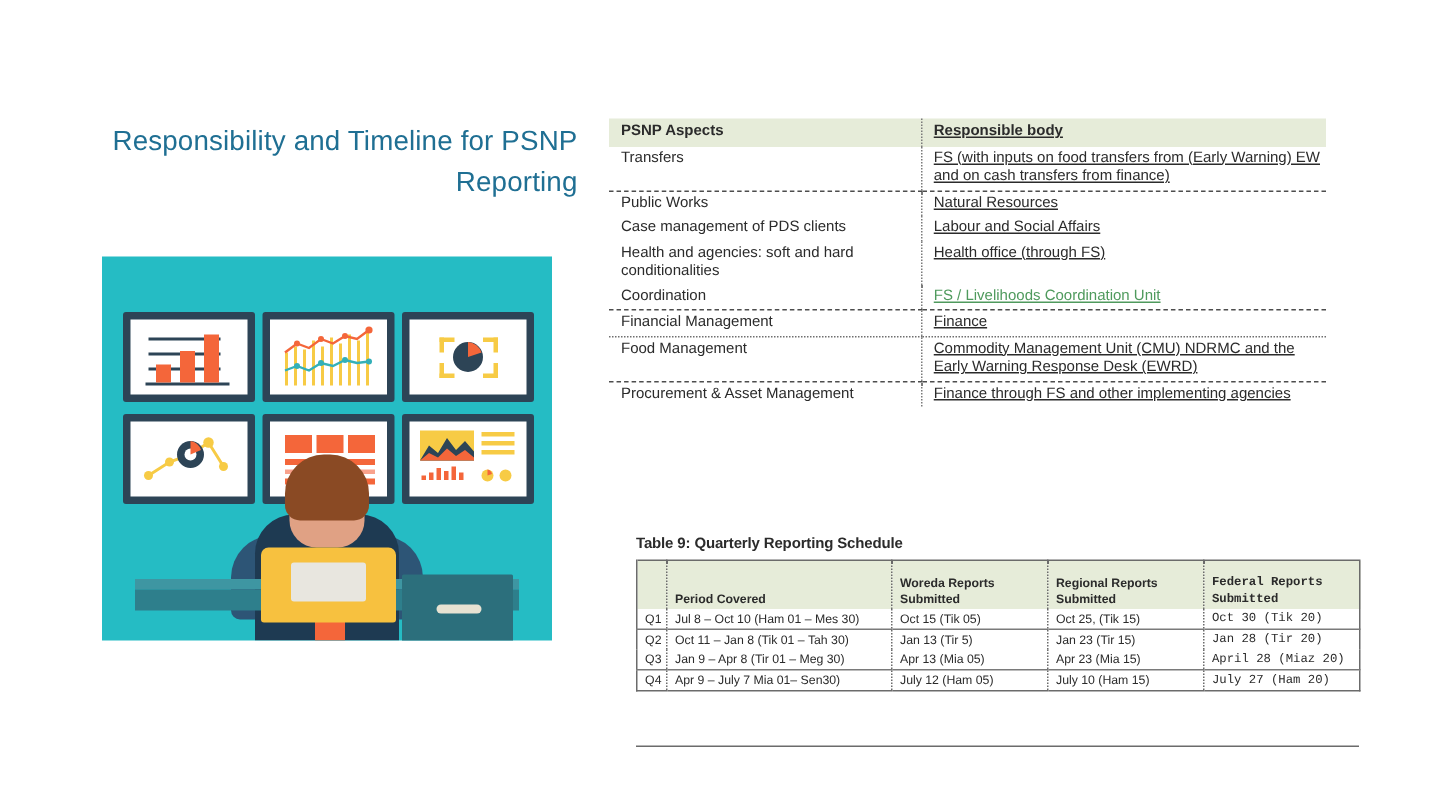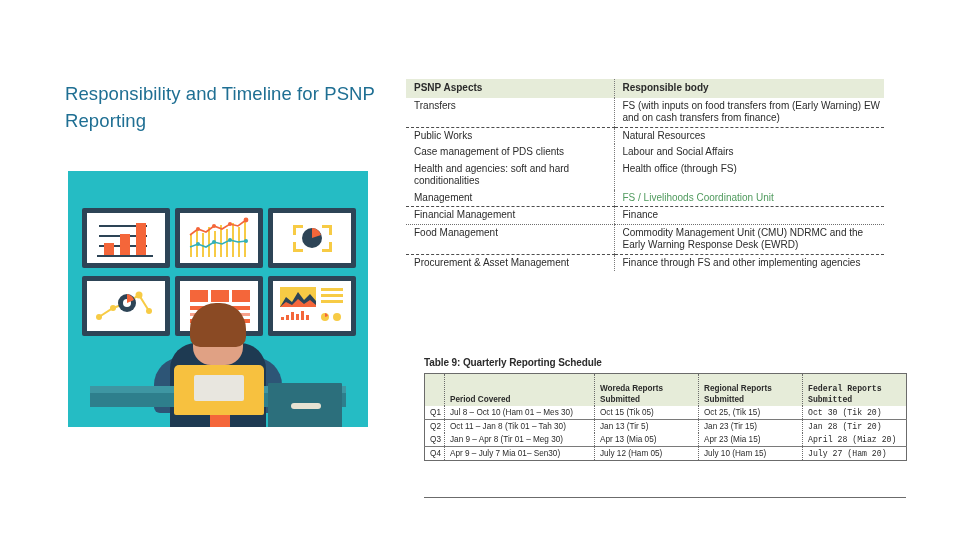--- a/index.html
+++ b/index.html
@@ -5,20 +5,21 @@
   html,body{margin:0;padding:0;background:#ffffff;}
   body{width:960px;height:540px;overflow:hidden;font-family:"Liberation Sans",sans-serif;}
   #slide{position:relative;width:960px;height:540px;background:#fff;}
 
   
   #slide-title{
     position:absolute;left:65px;top:80px;width:320px;
     font-size:18.5px;line-height:27px;color:#1f6f93;
     font-family:"Liberation Sans",sans-serif;font-weight:400;
     letter-spacing:.1px;
+    text-align:right;
   }
 
   
   #illustration{
     position:absolute;left:68px;top:171px;width:300px;height:256px;
     background:#25bcc4;overflow:hidden;
   }
   .monitor{position:absolute;background:#2d4456;border-radius:2px;}
   .mon-screen{position:absolute;left:5px;top:5px;right:5px;bottom:5px;background:#ffffff;overflow:hidden;}
   .mbar{position:absolute;background:#f4663a;}
@@ -50,21 +51,21 @@
 
   table{border-collapse:collapse;table-layout:fixed;}
   
   #table3{position:absolute;left:406px;top:79px;width:478px;font-size:10px;color:#2b2b2b;}
   #table3 th,#table3 td{
     text-align:left;vertical-align:top;padding:2px 4px 2px 8px;
     line-height:12.5px;font-weight:normal;
   }
   #table3 thead th{background:#e6ecd9;font-weight:bold;padding-top:3px;padding-bottom:3px;}
   #table3 .c1{width:208px;}
-  #table3 .c2{width:270px;border-left:1px dotted #7a7a7a;}
+  #table3 .c2{width:270px;border-left:1px dotted #7a7a7a;text-decoration:underline;}
   #table3 tr.dashed-below td{border-bottom:1px dashed #4d4d4d;}
   #table3 tr.dotted-below td{border-bottom:1px dotted #6f6f6f;}
   .green-txt{color:#4f9a5d;}
 
   
   #table9{position:absolute;left:424px;top:373px;width:482px;font-size:8.2px;color:#2b2b2b;}
   #table9 th,#table9 td{
     text-align:left;vertical-align:top;padding:1px 3px 1px 5px;
     line-height:11px;font-weight:normal;
     border-left:1px dotted #6b6b6b;
@@ -227,21 +228,21 @@
       </tr>
       <tr>
         <td class="c1">Case management of PDS clients</td>
         <td class="c2">Labour and Social Affairs</td>
       </tr>
       <tr>
         <td class="c1">Health and agencies: soft and hard conditionalities</td>
         <td class="c2">Health office (through FS)</td>
       </tr>
       <tr class="dashed-below">
-        <td class="c1">Management</td>
+        <td class="c1">Coordination</td>
         <td class="c2 green-txt">FS / Livelihoods Coordination Unit</td>
       </tr>
       <tr class="dotted-below">
         <td class="c1">Financial Management</td>
         <td class="c2">Finance</td>
       </tr>
       <tr class="dashed-below">
         <td class="c1">Food Management</td>
         <td class="c2">Commodity Management Unit (CMU) NDRMC and the Early Warning Response Desk (EWRD)</td>
       </tr>

